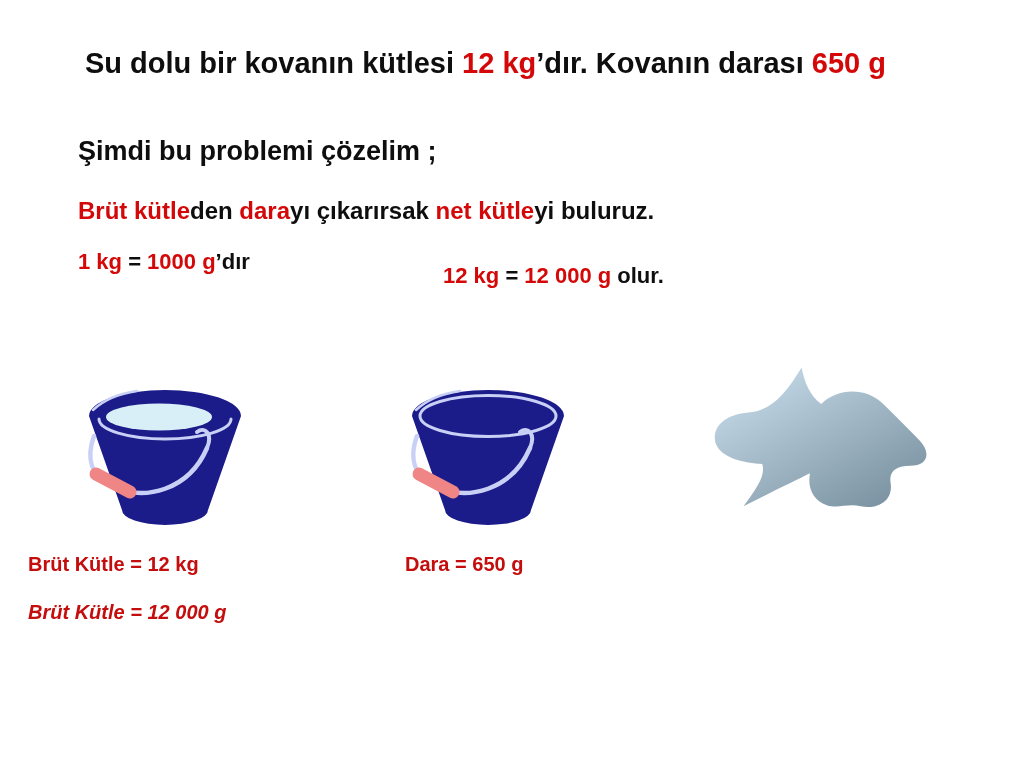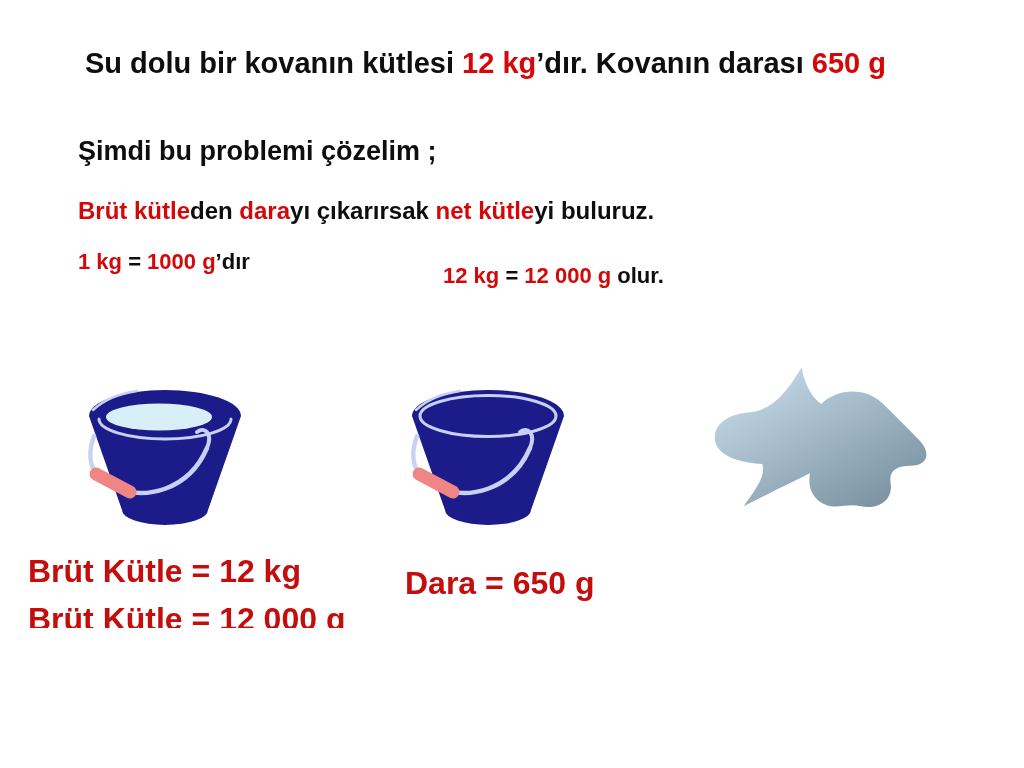--- a/index.html
+++ b/index.html
@@ -29,24 +29,24 @@
   .problem { left:38px; top:44px; width:970px; font-size:29px; line-height:39px; }
   .problem .l1 { padding-left:47px; white-space:nowrap; }
   .prompt { left:78px; top:136px; font-size:27px; }
   .explain { left:78px; top:197px; font-size:24px; }
   .eqrow { left:78px; top:249px; font-size:22px; width:800px; height:32px; }
   .eq-group2 { position:absolute; left:365px; top:14px; }
   .bucket { width:162px; height:152px; }
   .bucket1 { left:84px; top:386px; }
   .bucket2 { left:407px; top:386px; }
   .splash { left:700px; top:360px; width:250px; height:178px; }
-  .blabel { font-size:32px; color:var(--label-red); white-space:nowrap; }
+  .blabel { font-size:20px; color:var(--label-red); white-space:nowrap; }
   .row1 { left:28px; top:553px; width:760px; height:32px; }
-  .dara-label { position:absolute; left:377px; top:12px; }
-  .row2 { left:28px; top:601px; }
+  .dara-label { position:absolute; left:377px; top:0; }
+  .row2 { left:28px; top:601px;font-style:italic; }
   .navy  { fill:var(--bucket-navy); }
   .water { fill:var(--bucket-water); }
   .hl    { stroke:var(--bucket-handle); fill:none; stroke-linecap:round; }
   .grip  { stroke:var(--bucket-grip); fill:none; stroke-linecap:round; }
 </style>
 </head>
 <body>
 
 <div class="slide">
 

